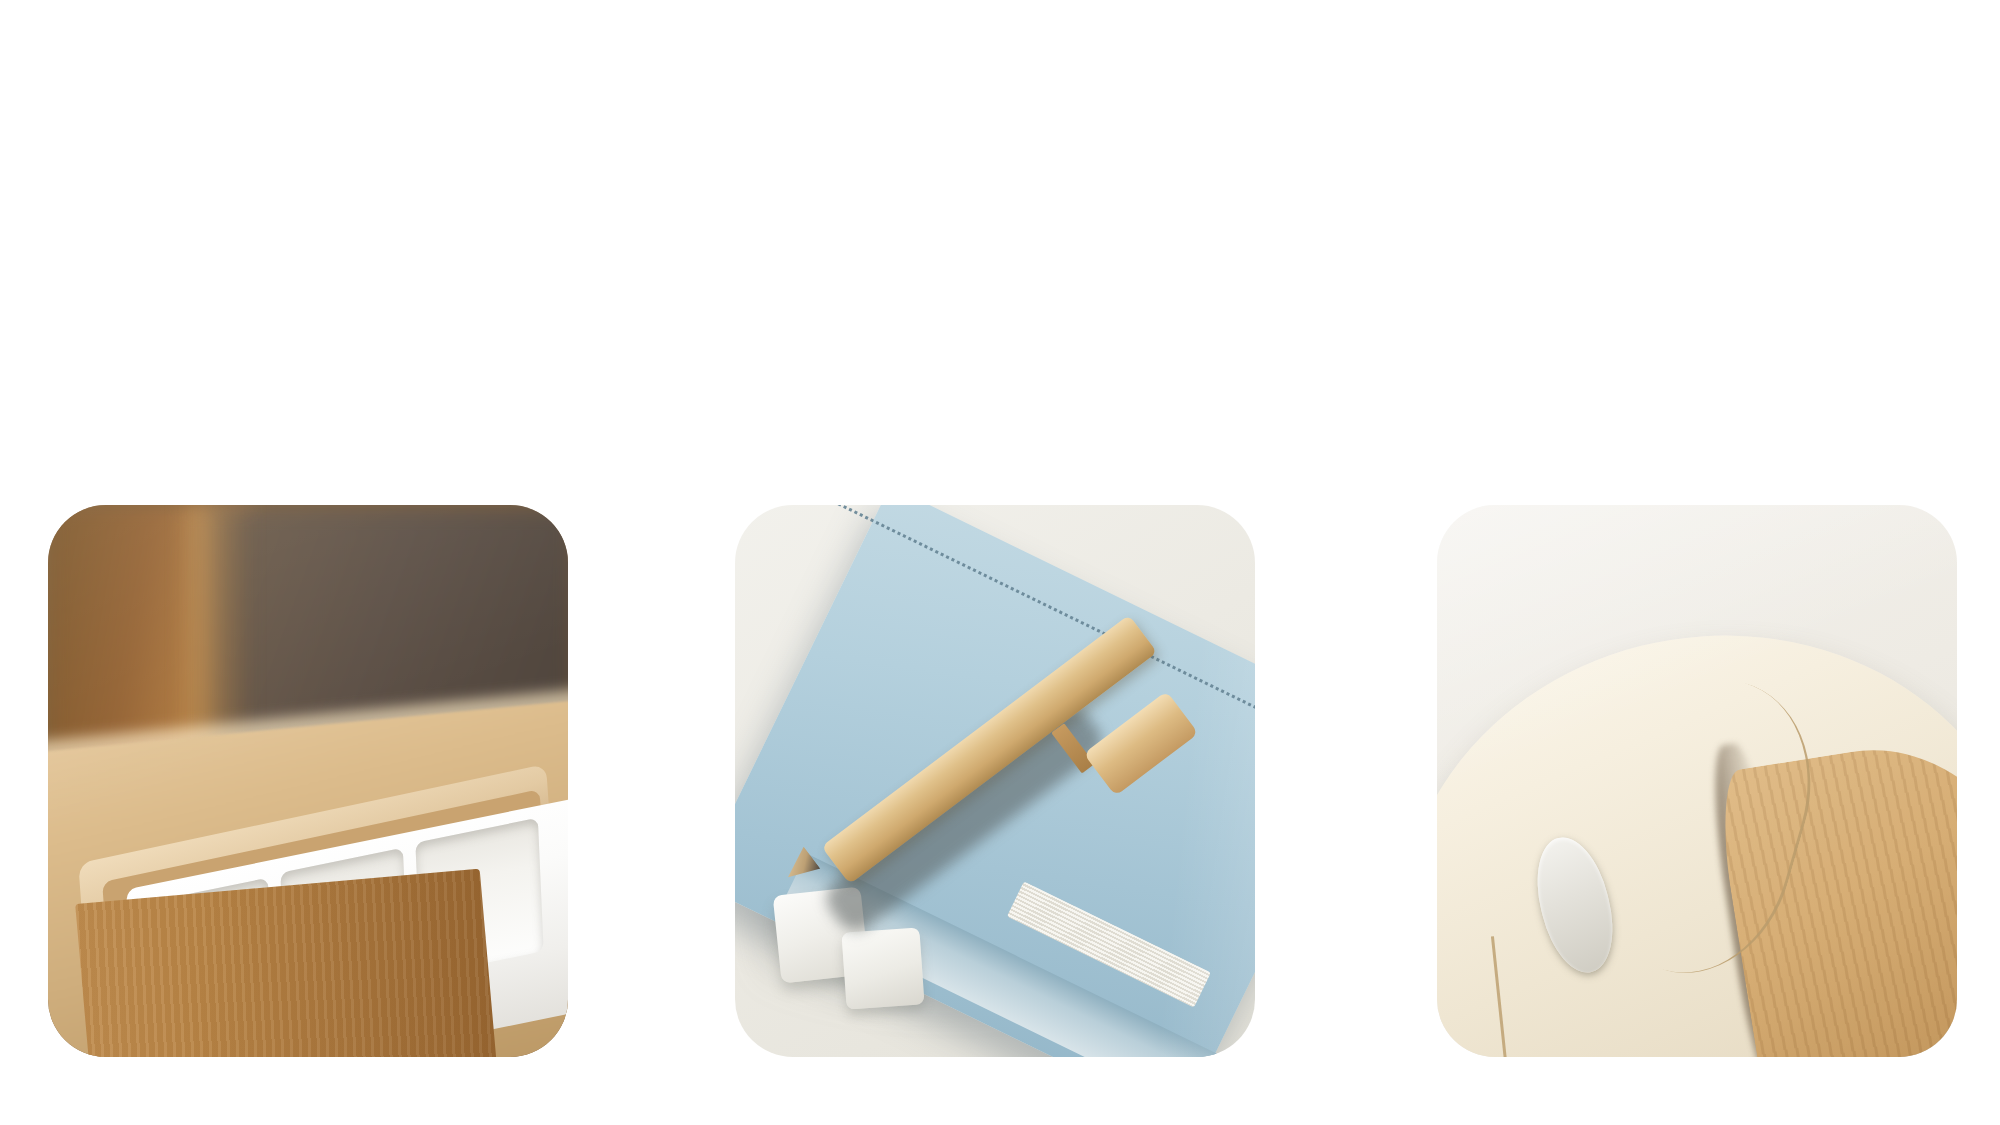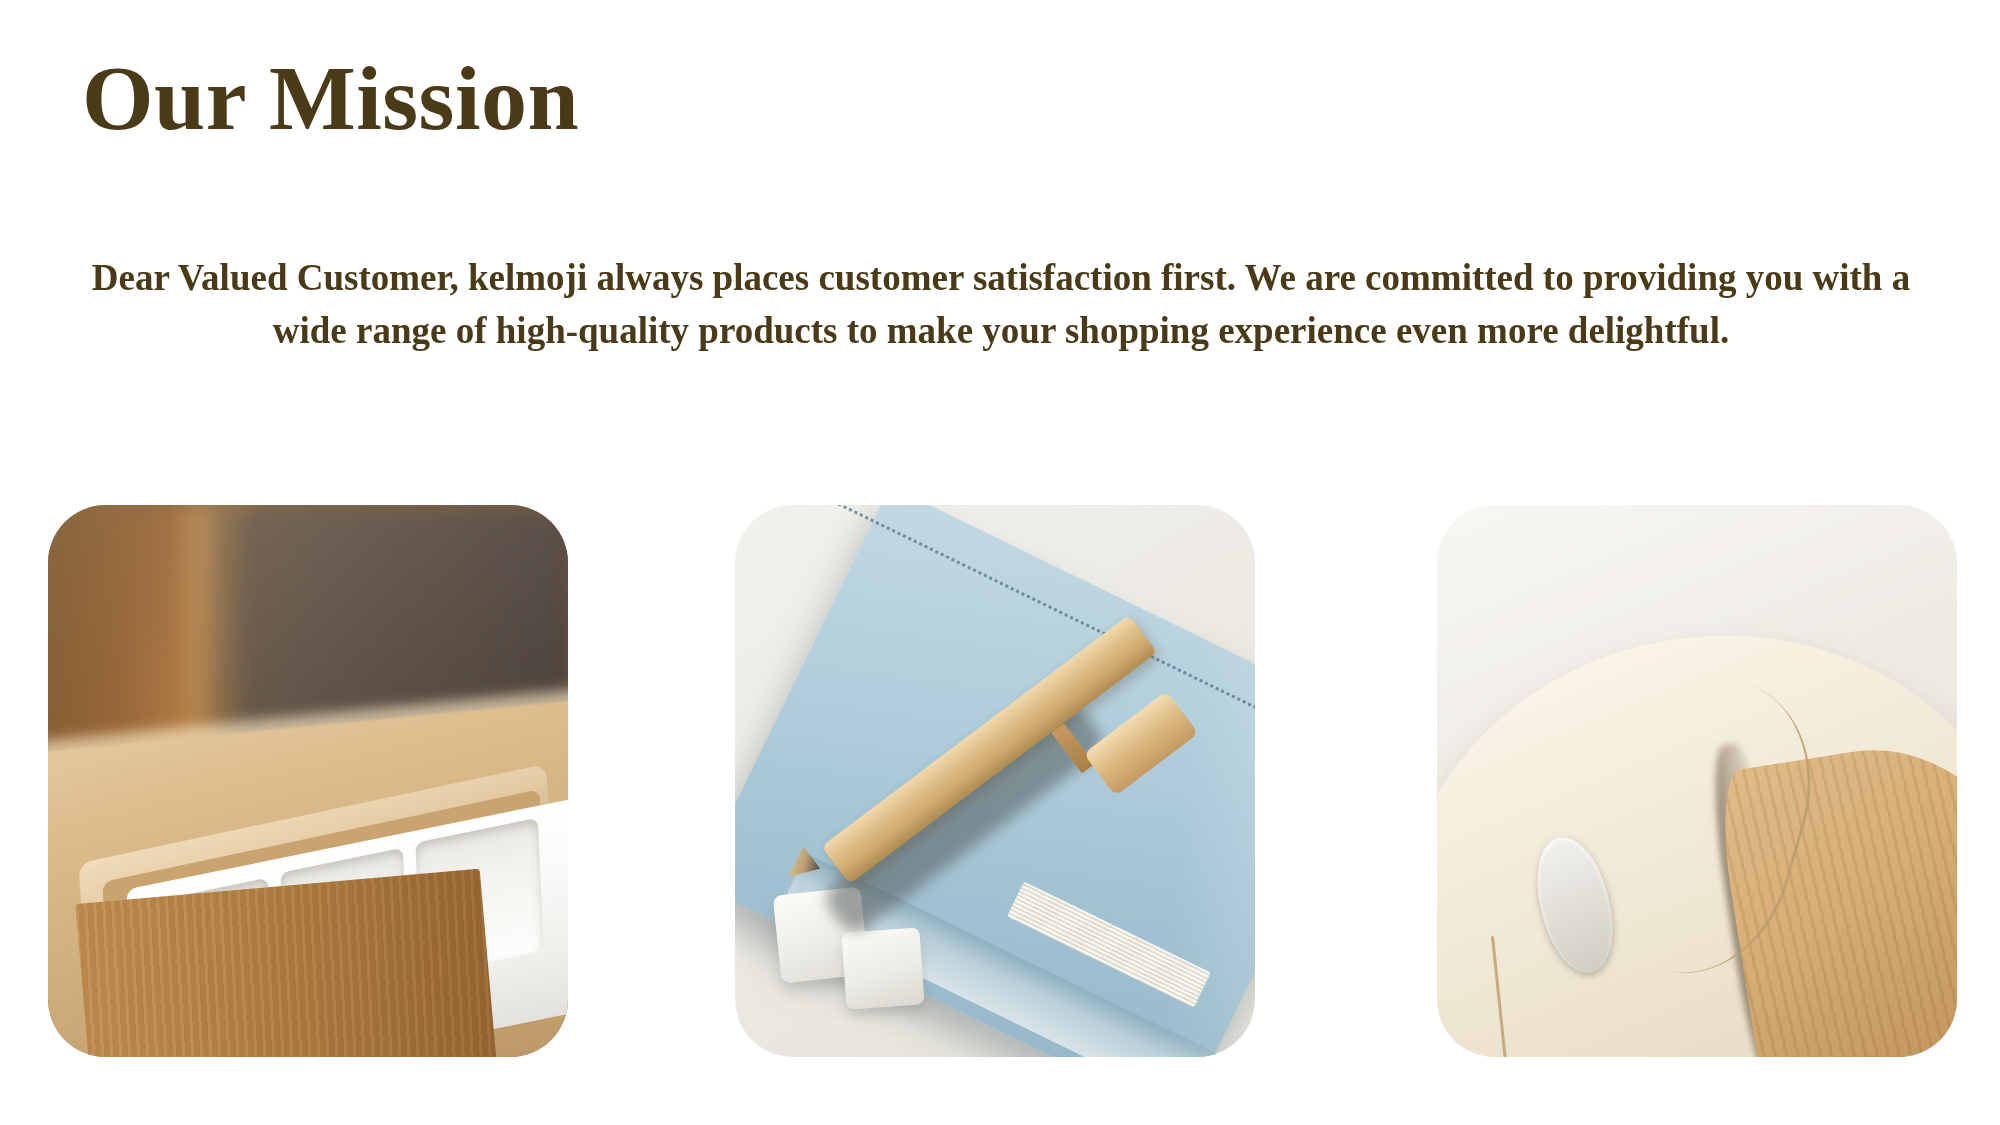--- a/index.html
+++ b/index.html
@@ -308,23 +308,21 @@
   .c3-topLight {
     position:absolute; inset:0;
     background:linear-gradient(158deg,rgba(255,255,255,.42) 0%,rgba(255,255,255,0) 38%);
   }
 </style>
 </head>
 <body>
 
 <div class="page">
 
-  <h1 class="mission-heading">Our Mission</h1>
-
-  <p class="mission-paragraph">Dear Valued Customer, kelmoji always places customer satisfaction first. We are committed to providing you with a wide range of high-quality products to make your shopping experience even more delightful.</p>
+
 
   <div class="gallery">
 
     <div class="card card-1">
       <div class="scene">
         <div class="c1-bg"></div>
         <div class="c1-wallA"></div>
         <div class="c1-wallB"></div>
         <div class="c1-wallStripe"></div>
         <div class="c1-deskShade"></div>

